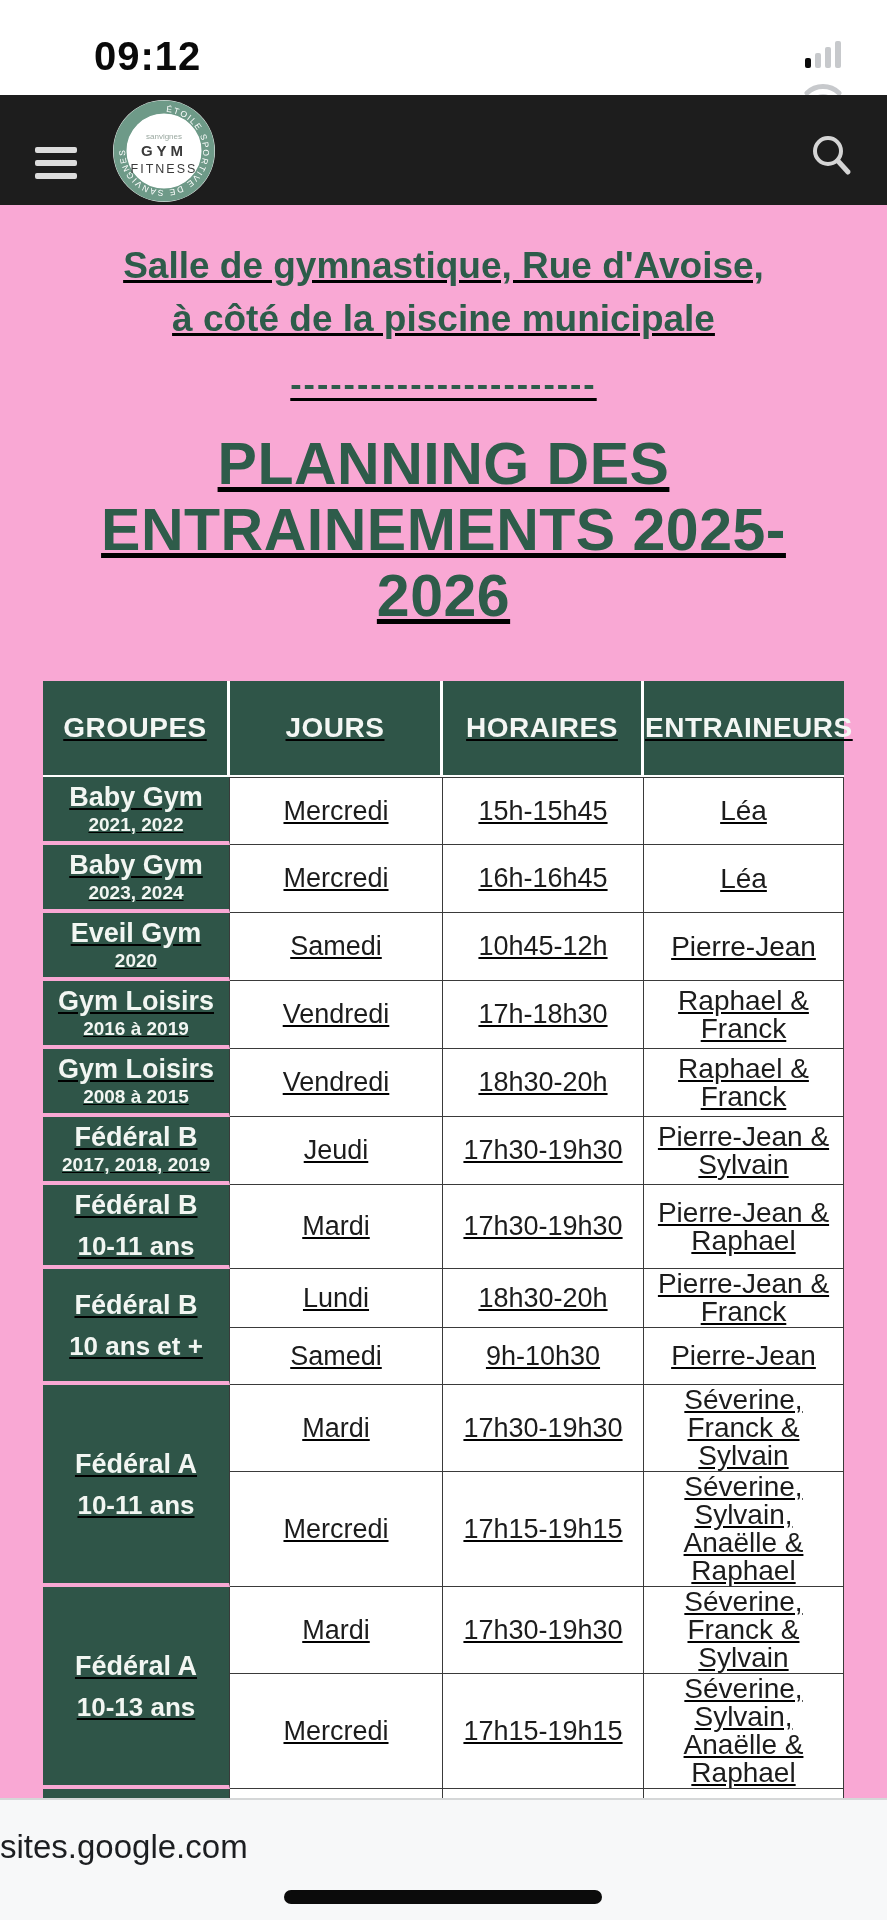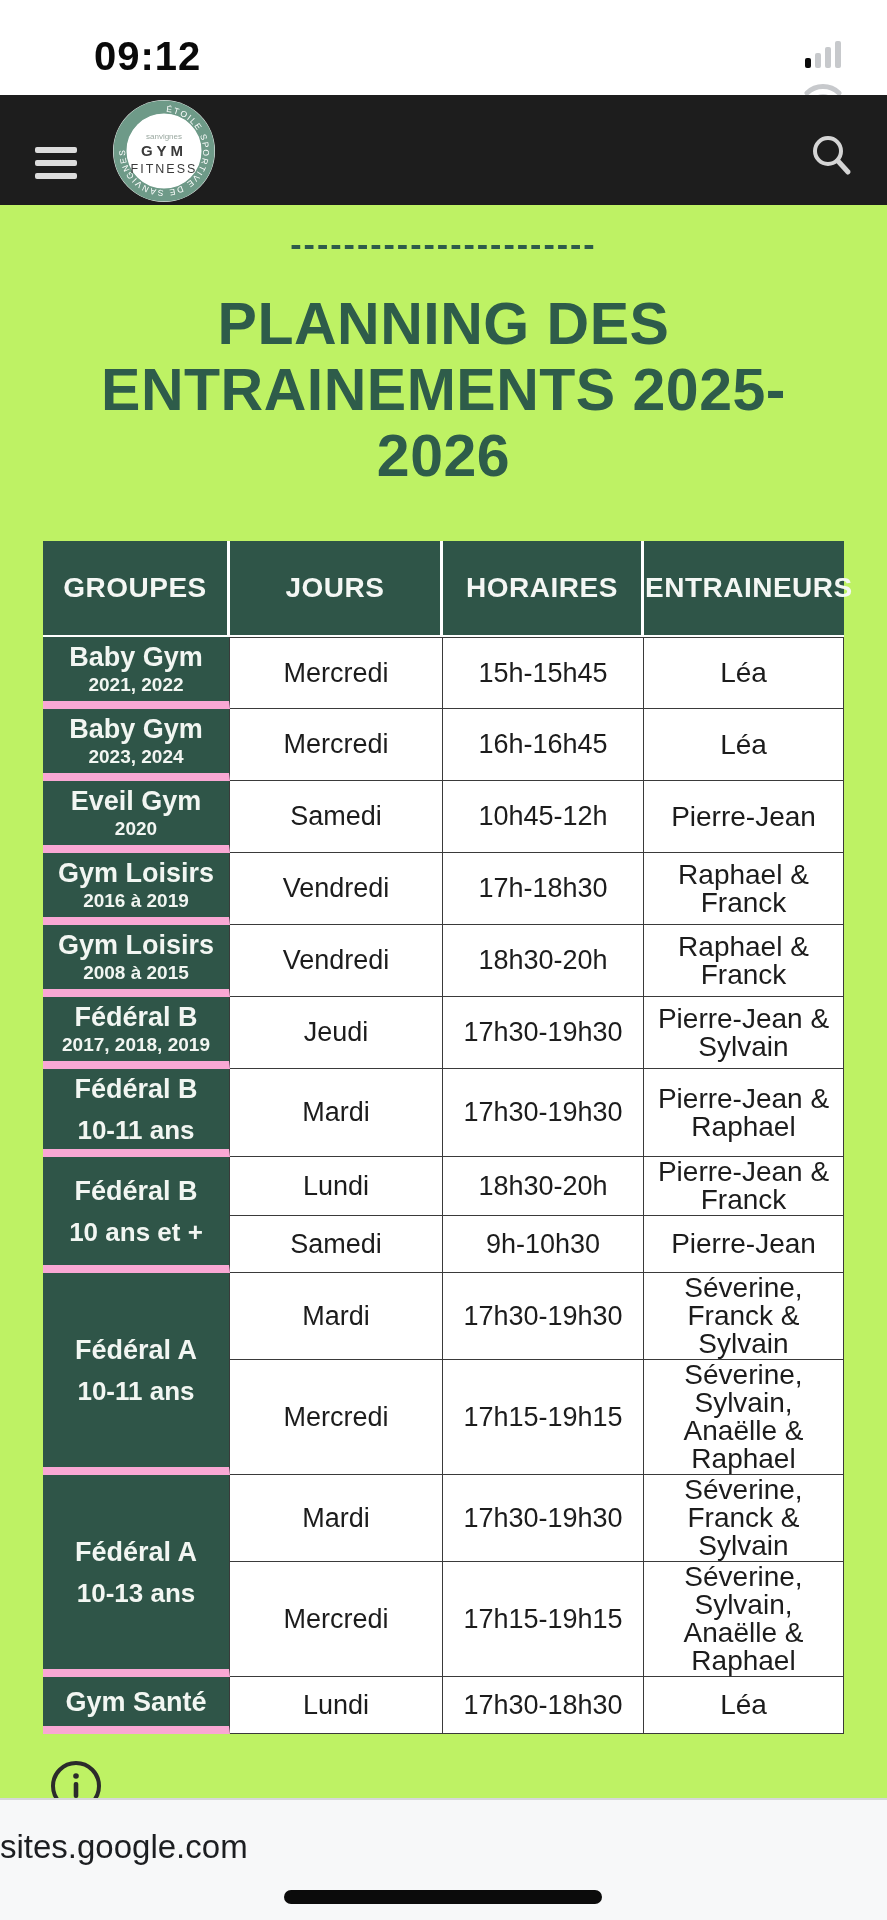--- a/index.html
+++ b/index.html
@@ -1,19 +1,20 @@
 <!DOCTYPE html>
 <html><head>
 <meta charset="utf-8">
 <style>
   html,body { margin:0; padding:0; background:#ffffff; }
   .screen {
     position:relative; width:887px; height:1920px; margin:0 auto;
-    background:#bef264; overflow:hidden;
+    background:#f9a8d4; overflow:hidden;
     font-family:"Liberation Sans", sans-serif;
+    text-decoration:underline;
   }
 
   
   .status-bar { position:relative; height:95px; background:#ffffff; }
   .status-time {
     position:absolute; left:94px; top:34px;
     font-size:40px; font-weight:bold; color:#0a0a0a; letter-spacing:1px;
   }
   .status-icons { position:absolute; right:32px; top:40px; display:flex; align-items:center; gap:15px;flex-direction:column; }
   .signal { display:flex; align-items:flex-end; gap:4px; height:28px; }
@@ -73,21 +74,21 @@
   table.schedule thead th:last-child { border-right:none; }
   table.schedule tbody td {
     background:#ffffff; vertical-align:middle;
     height:54px; font-size:27px; padding:1px 4px;
     border-right:1px solid #3a3a3a; border-bottom:1px solid #3a3a3a;
   }
   table.schedule tbody td[data-name="trainers-cell"] { font-size:28px; line-height:28px; }
   table.schedule tbody tr:first-child td { border-top:1px solid #3a3a3a; }
   th.group-cell {
     background:#2f5548; color:#f2f6f2; vertical-align:middle;
-    border-bottom:8px solid #f9a8d4; border-right:1px solid #3a3a3a;
+    border-bottom:4px solid #f9a8d4; border-right:1px solid #3a3a3a;
     padding:4px 2px;
   }
   .group-name { font-size:27px; font-weight:bold; line-height:32px; }
   .group-sub-small { font-size:19px; font-weight:bold; line-height:24px; }
   .group-sub-large { font-size:26px; font-weight:bold; line-height:30px; margin-top:10px; }
 
   .info-btn { margin:26px 0 0 50px; width:52px; height:52px; display:block; background:none; border:none; padding:0; cursor:pointer; }
 
   
   .footer {
@@ -151,20 +152,21 @@
         <text x="52" y="74" text-anchor="middle" font-size="12.5" letter-spacing="2" fill="#3a3a3a" font-family="Liberation Sans, sans-serif" data-name="logo-fitness-text">FITNESS</text>
       </svg>
     </div>
     <svg class="search-btn" data-name="search-icon" viewBox="0 0 46 46">
       <circle cx="19" cy="18" r="13" fill="none" stroke="#d5d5d5" stroke-width="4"></circle>
       <line x1="29" y1="28" x2="39" y2="39" stroke="#d5d5d5" stroke-width="5" stroke-linecap="round"></line>
     </svg>
   </div>
 
   <div class="content" data-name="page-content">
+    <div class="page-subtitle" data-name="page-subtitle">Salle de gymnastique, Rue d'Avoise, à côté de la piscine municipale</div>
     <div class="dash-divider" data-name="dashed-divider">-----------------------</div>
     <div class="planning-heading" data-name="planning-heading">PLANNING DES ENTRAINEMENTS 2025-2026</div>
 
     <table class="schedule" data-name="schedule-table">
       <colgroup>
           <col style="width:187px">
           <col style="width:213px">
           <col style="width:201px">
           <col style="width:200px">
         </colgroup>

